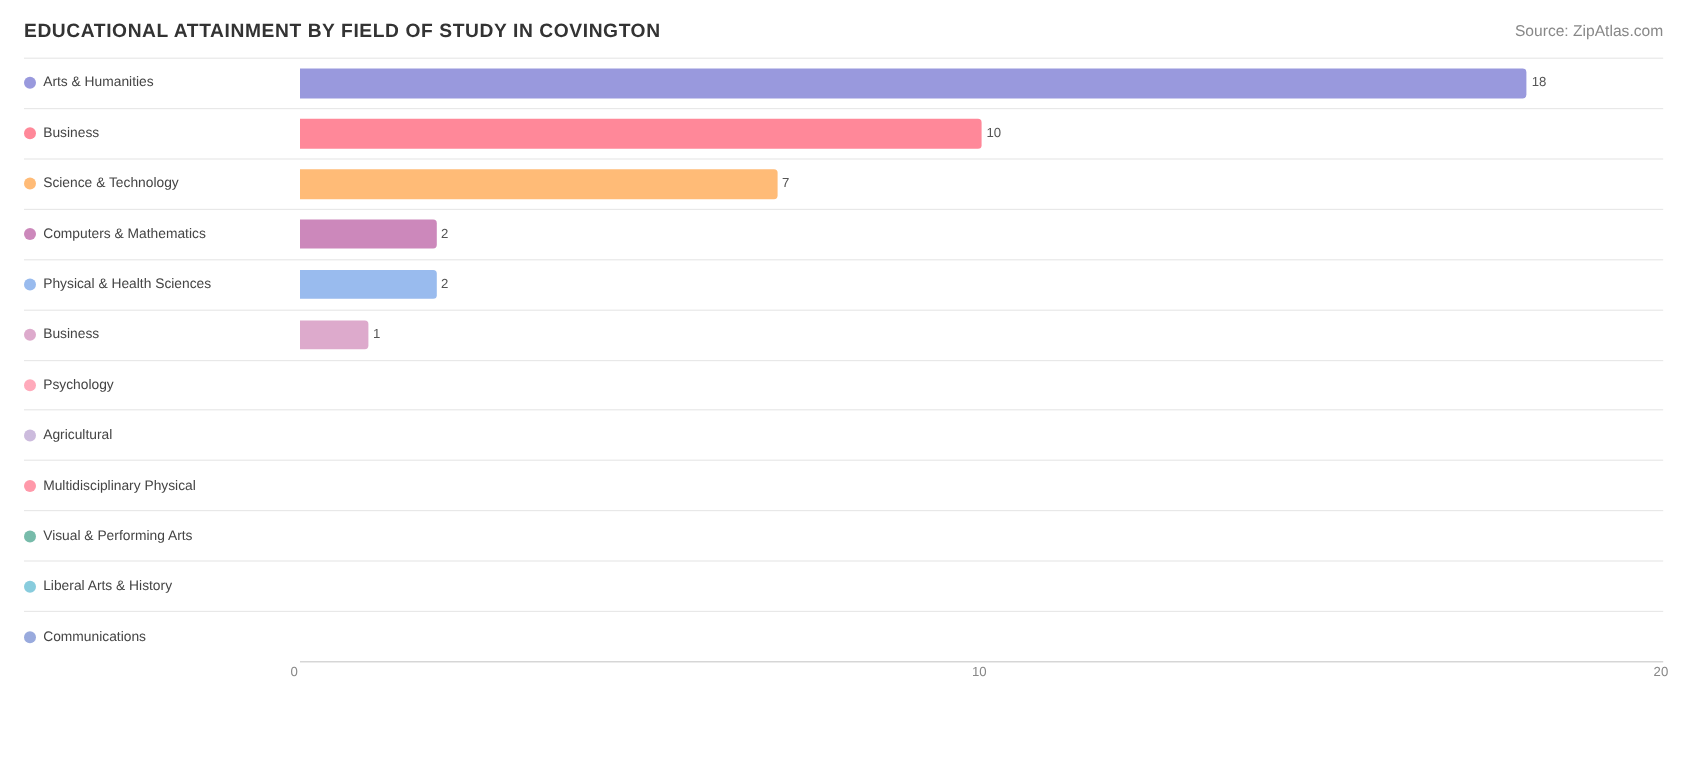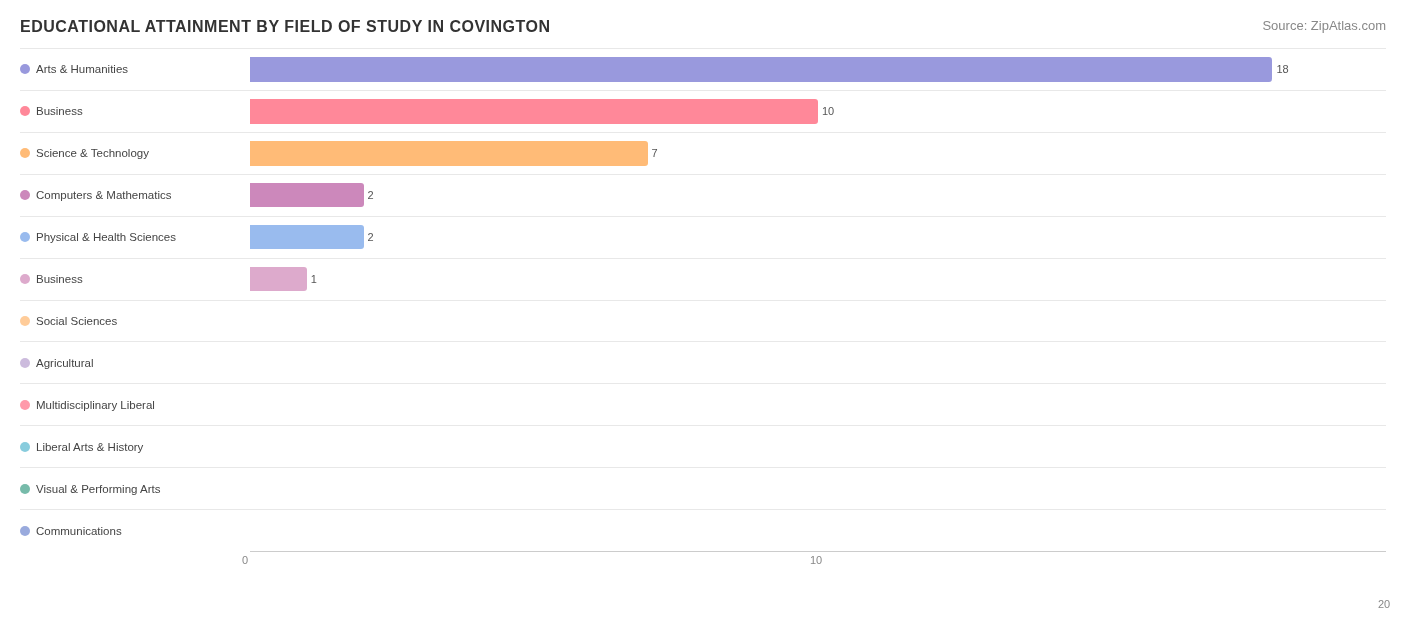--- a/index.html
+++ b/index.html
@@ -164,72 +164,72 @@
           <div class="bar-dot" style="background: rgb(221, 170, 204);"></div>
           <span>Business</span>
         </div>
         <div class="bar-area">
           <div class="bar-fill" style="width: 5%; background: rgb(221, 170, 204);"></div>
           <div class="bar-value" style="left: calc(5% + 4px);">1</div>
         </div>
       </div>
       <div class="bar-row">
         <div class="bar-label">
-          <div class="bar-dot" style="background: rgb(255, 204, 153);"></div>
-          <span>Social Sciences</span>
-        </div>
-        <div class="bar-area">
-          <div class="bar-fill" style="width: 0%; background: rgb(255, 204, 153);"></div>
+          <div class="bar-dot" style="background: rgb(255, 170, 187);"></div>
+          <span>Psychology</span>
+        </div>
+        <div class="bar-area">
+          <div class="bar-fill" style="width: 0%; background: rgb(255, 170, 187);"></div>
         </div>
       </div>
       <div class="bar-row">
         <div class="bar-label">
           <div class="bar-dot" style="background: rgb(204, 187, 221);"></div>
           <span>Agricultural</span>
         </div>
         <div class="bar-area">
           <div class="bar-fill" style="width: 0%; background: rgb(204, 187, 221);"></div>
         </div>
       </div>
       <div class="bar-row">
         <div class="bar-label">
           <div class="bar-dot" style="background: rgb(255, 153, 170);"></div>
-          <span>Multidisciplinary Liberal</span>
+          <span>Multidisciplinary Physical</span>
         </div>
         <div class="bar-area">
           <div class="bar-fill" style="width: 0%; background: rgb(255, 153, 170);"></div>
+        </div>
+      </div>
+      <div class="bar-row">
+        <div class="bar-label">
+          <div class="bar-dot" style="background: rgb(119, 187, 170);"></div>
+          <span>Visual &amp; Performing Arts</span>
+        </div>
+        <div class="bar-area">
+          <div class="bar-fill" style="width: 0%; background: rgb(119, 187, 170);"></div>
         </div>
       </div>
       <div class="bar-row">
         <div class="bar-label">
           <div class="bar-dot" style="background: rgb(136, 204, 221);"></div>
           <span>Liberal Arts &amp; History</span>
         </div>
         <div class="bar-area">
           <div class="bar-fill" style="width: 0%; background: rgb(136, 204, 221);"></div>
         </div>
       </div>
       <div class="bar-row">
         <div class="bar-label">
-          <div class="bar-dot" style="background: rgb(119, 187, 170);"></div>
-          <span>Visual &amp; Performing Arts</span>
-        </div>
-        <div class="bar-area">
-          <div class="bar-fill" style="width: 0%; background: rgb(119, 187, 170);"></div>
-        </div>
-      </div>
-      <div class="bar-row">
-        <div class="bar-label">
           <div class="bar-dot" style="background: rgb(153, 170, 221);"></div>
           <span>Communications</span>
         </div>
         <div class="bar-area">
           <div class="bar-fill" style="width: 0%; background: rgb(153, 170, 221);"></div>
         </div>
       </div>
     </div>
   <div class="x-axis" id="x-axis" style="margin-left: 230px; position: relative; height: 20px;">
 
   <span class="x-axis-label" style="left: calc(0% - 8px); top: 2px;">0</span>
       <span class="x-axis-label" style="left: calc(50% - 8px); top: 2px;">10</span>
-      <span class="x-axis-label" style="left: calc(100% - 8px); top: 2px; margin-top: 44px;">20</span>
+      <span class="x-axis-label" style="left: calc(100% - 8px); top: 2px;">20</span>
     </div>
 </div>
 
 </body></html>

